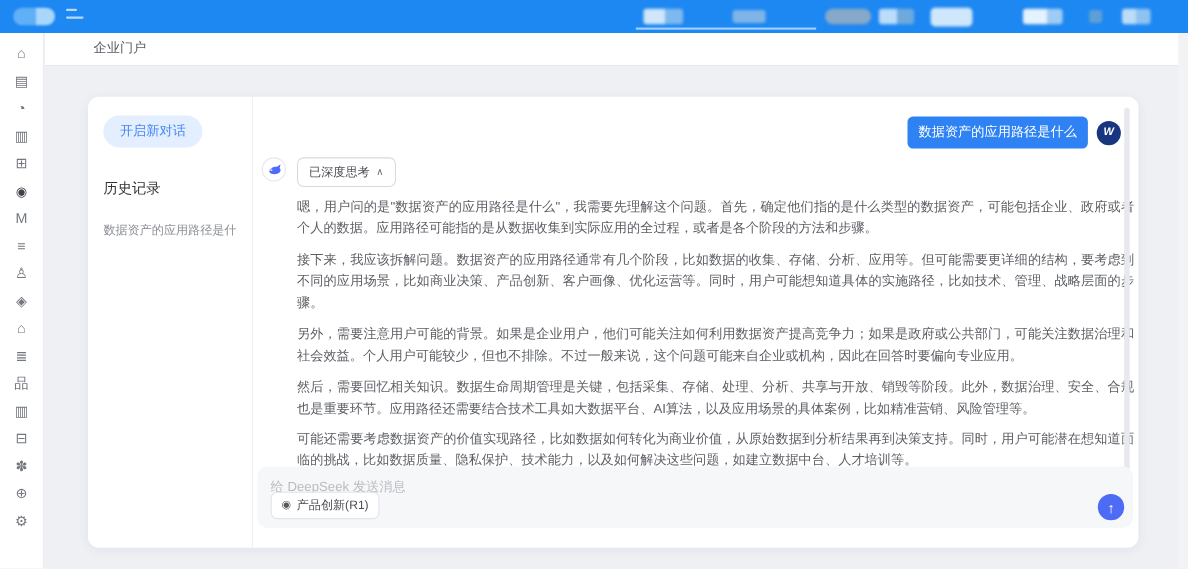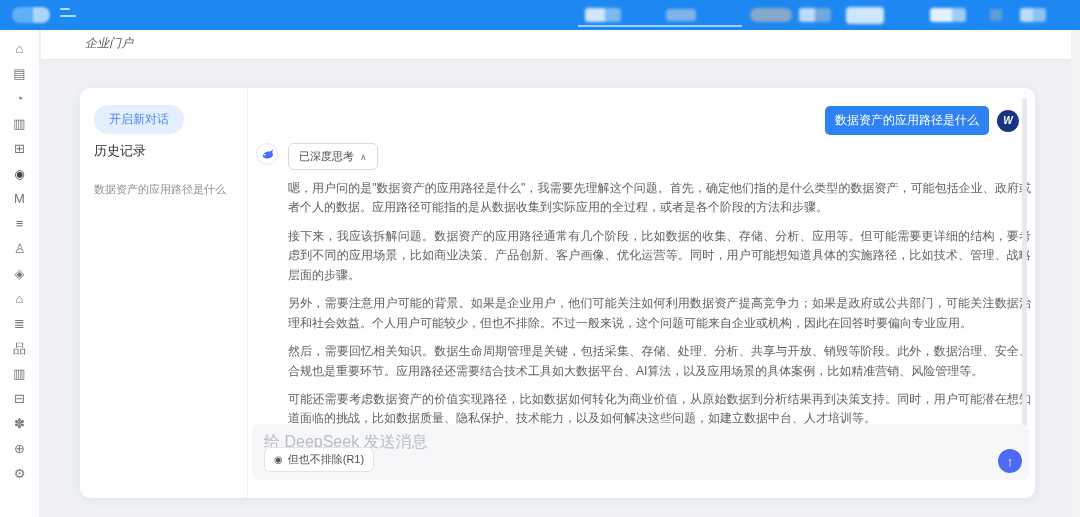--- a/index.html
+++ b/index.html
@@ -29,52 +29,52 @@
   
   .rail { position:absolute; left:0; top:30px; bottom:0; width:40px; background:#ffffff; border-right:1px solid #ececee; z-index:4;
           display:flex; flex-direction:column; align-items:center; padding-top:6px; }
   .sicon { width:40px; height:25px; display:flex; align-items:center; justify-content:center;
            font-size:13px; color:#73777f; cursor:pointer; }
   .sicon.dark { color:#3f434b; font-size:12px; }
 
   
   .tabbar { position:absolute; left:41px; top:30px; right:0; height:30px; background:#fff; border-bottom:1px solid #e9e9eb;
             display:flex; align-items:stretch; padding-left:28px; z-index:3; }
-  .tab { display:flex; align-items:center; padding:4px 16px; font-size:12px; color:#555a63; cursor:pointer; border-bottom:2px solid transparent;font-style:italic; }
+  .tab { display:flex; align-items:center; padding:4px 16px; font-size:12px; color:#555a63; cursor:pointer; border-bottom:2px solid transparent; }
   .tab.active { color:#2b85f0; border-bottom-color:#2b85f0; }
 
   
   .card { position:absolute; left:80px; top:88px; width:955px; height:410px; background:#fff; border-radius:10px;
           box-shadow:0 2px 10px rgba(30,60,110,.07); display:flex; overflow:hidden; }
 
-  .panel { width:168px; border-right:1px solid #f0f0f3; padding:17px 14px; flex:none; }
+  .panel { width:150px; border-right:1px solid #f0f0f3; padding:17px 14px; flex:none; }
   .new-chat { display:inline-block; background:#e3eefe; color:#4687f5; font-size:12px; padding:6px 15px;
               border-radius:15px; cursor:pointer; }
-  .hist-title { margin-top:8px; font-size:13px; color:#333; }
+  .hist-title { margin-top:28px; font-size:13px; color:#333; }
   .hist-item { margin-top:22px; font-size:11px; color:#8b8f96; cursor:pointer; white-space:nowrap; overflow:hidden; }
 
   .chat { position:relative; flex:1; padding:0 0 0 6px; }
   .user-row { display:flex; justify-content:flex-end; align-items:center; gap:8px; padding:18px 16px 0 0; }
   .user-bubble { background:#2f82f3; color:#fff; font-size:12px; padding:6px 10px; border-radius:5px; }
   .avatar { width:22px; height:22px; border-radius:50%; flex:none; }
   .avatar.user { background:#18367f; color:#fff; font-size:10px; font-weight:bold; font-style:italic;
                  display:flex; align-items:center; justify-content:center; }
   .ai-row { display:flex; align-items:flex-start; gap:10px; margin:8px 0 0 2px; }
   .avatar.ai { background:#fff; border:1px solid #e3e6ec; display:flex; align-items:center; justify-content:center; }
   .think-toggle { border:1px solid #d8dade; border-radius:6px; background:#fff; font-size:11px; color:#4a4d53;
                   padding:5px 10px; cursor:pointer; display:flex; align-items:center; gap:6px; }
   .caret { font-size:9px; color:#6a6d73; }
 
   .thought { margin:9px 4px 0 34px; height:250px; overflow:hidden; }
   .thought p { font-size:12px; line-height:1.62; color:#5c5f64; margin-bottom:9px; text-align:justify; }
 
   
   .composer { position:absolute; left:4px; right:5px; bottom:18px; height:56px; background:#f6f7f9;
               border-radius:9px; padding:9px 12px; }
-  .composer-input { width:80%; border:none; outline:none; background:transparent; font-size:16px; color:#000000;
+  .composer-input { width:80%; border:none; outline:none; background:transparent; font-size:12px; color:#000000;
                     font-family:inherit; }
   .composer-input::placeholder { color:#b9bcc2; }
   .chip { position:absolute; left:12px; bottom:8px; background:#fff; border:1px solid #e2e4e8; border-radius:6px;
           font-size:11px; color:#4a4d53; padding:4px 9px; cursor:pointer; display:flex; align-items:center; gap:5px; }
   .chip .g { color:#55585e; font-size:10px; }
   .send { position:absolute; right:8px; bottom:7px; width:24px; height:24px; border-radius:50%; background:#4d6bf5;
           color:#fff; display:flex; align-items:center; justify-content:center; font-size:13px; cursor:pointer; }
 
   
   .chat-scroll { position:absolute; top:10px; right:8px; width:5px; height:330px; background:#e7e9ed; border-radius:3px; }
@@ -164,21 +164,21 @@
           <p>然后，需要回忆相关知识。数据生命周期管理是关键，包括采集、存储、处理、分析、共享与开放、销毁等阶段。此外，数据治理、安全、合规也是重要环节。应用路径还需要结合技术工具如大数据平台、AI算法，以及应用场景的具体案例，比如精准营销、风险管理等。</p>
           <p>可能还需要考虑数据资产的价值实现路径，比如数据如何转化为商业价值，从原始数据到分析结果再到决策支持。同时，用户可能潜在想知道面临的挑战，比如数据质量、隐私保护、技术能力，以及如何解决这些问题，如建立数据中台、人才培训等。</p>
         </div>
 
       <div class="chat-scroll"></div>
 
       <div class="composer">
         <input class="composer-input" type="text" placeholder="给 DeepSeek 发送消息" style="">
         <span class="chip">
           <span class="g">◉</span>
-          <span>但也不排除(R1)</span>
+          <span>产品创新(R1)</span>
         </span>
         <span class="send">
           <span>↑</span>
         </span>
       </div>
     </div>
   </div>
 
   <div class="page-scroll-track"></div>
   <div class="page-scroll-thumb"></div>

